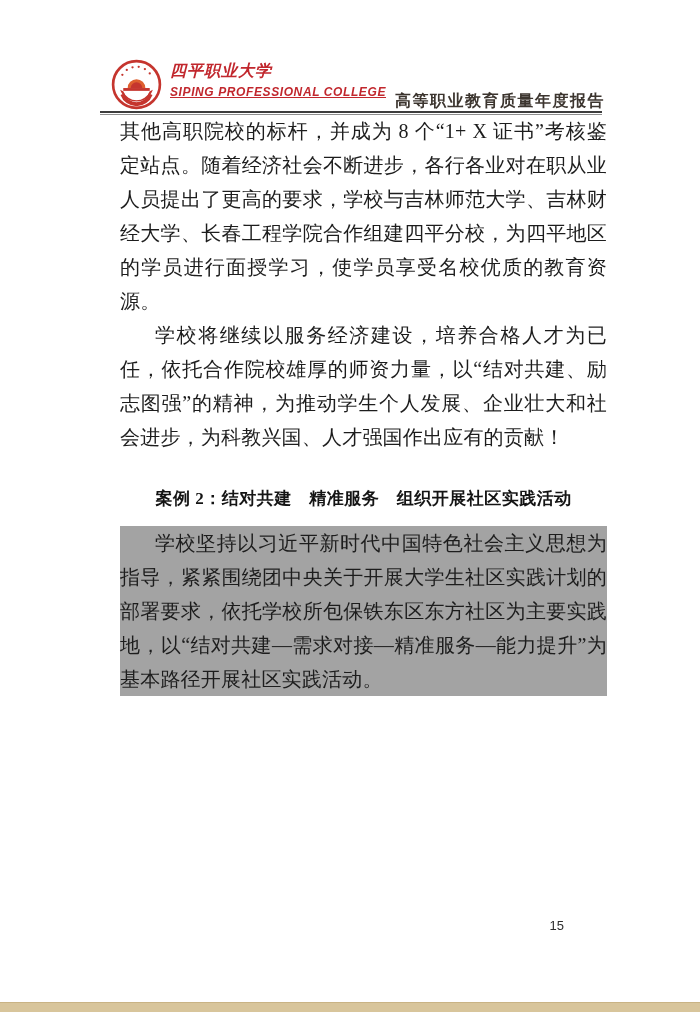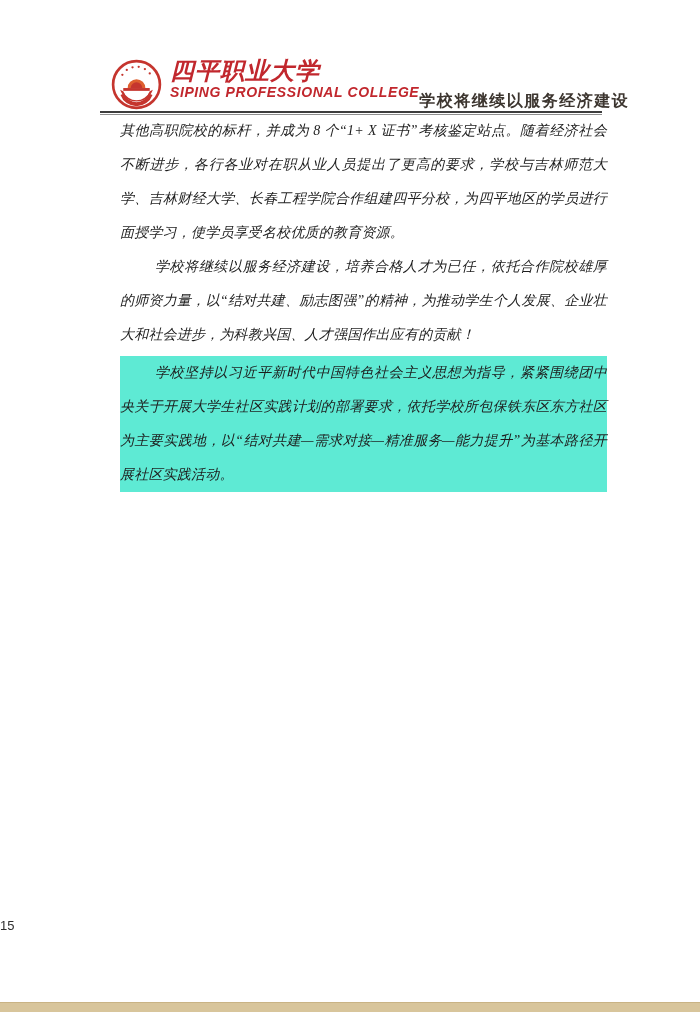--- a/index.html
+++ b/index.html
@@ -11,60 +11,61 @@
     font-family:"Liberation Serif","DejaVu Serif",serif;
   }
   
   .header{
     position:absolute;left:110px;top:56px;right:95px;height:56px;
     display:flex;align-items:flex-start;
   }
   .logo{width:53px;height:53px;flex:0 0 auto;margin-top:2px;}
   .brand{margin-left:7px;display:flex;flex-direction:column;}
   .brand-cn{
-    color:#c1272d;font-size:24px;font-weight:bold;line-height:30px;
+    color:#c1272d;font-size:16px;font-weight:bold;line-height:30px;
     letter-spacing:1px;font-style:italic;white-space:nowrap;
   }
   .brand-en{
-    color:#c1272d;font-size:14px;font-weight:bold;font-style:italic;
+    color:#c1272d;font-size:12px;font-weight:bold;font-style:italic;
     letter-spacing:0.6px;line-height:12px;white-space:nowrap;
     font-family:"Liberation Sans","DejaVu Sans",sans-serif;
+    text-decoration:underline;
   }
   .report-title{
     margin-left:auto;align-self:flex-end;
     font-size:16px;font-weight:bold;color:#3c352f;
     letter-spacing:1.5px;line-height:22px;white-space:nowrap;
   }
   .header-rule{
     position:absolute;left:100px;right:98px;top:111px;
     height:1px;
     border-top:2px solid #3d3d3d;
     border-bottom:1px solid #8f8f8f;
     background:transparent;
   }
   
   .content{
     position:absolute;left:120px;top:114px;width:487px;
   }
   .body-par{
-    margin:0;font-size:14px;line-height:34px;color:#1d1d1d;
-    text-align:justify;letter-spacing:0.2px;font-style:italic;
+    margin:0;font-size:20px;line-height:34px;color:#1d1d1d;
+    text-align:justify;letter-spacing:0.2px;
   }
   .indent{text-indent:35px;}
   .case-heading{
     margin:28px 0 0 0;font-size:17px;line-height:34px;font-weight:bold;
     color:#141414;text-align:center;letter-spacing:0.5px;
   }
   .highlight{
-    background:#5eead4;
-    margin-top:4px;
+    background:#a3a3a3;
+    margin-top:10px;
   }
   
   .page-number{
-    position:absolute;left:0;top:918px;width:564px;text-align:left;
+    position:absolute;left:0;top:918px;width:564px;text-align:right;
     font-size:13px;color:#2e2e2e;
     font-family:"Liberation Sans","DejaVu Sans",sans-serif;
   }
   .footer-strip{
     position:absolute;left:0;right:0;bottom:0;height:9px;
     background:#d8c59b;border-top:1px solid #c9b384;
   }
 </style>
 </head>
 <body>
@@ -90,28 +91,29 @@
         <rect x="15" y="34" width="30" height="3.2" fill="#c5352e"></rect>
 
         <path d="M11.5 36 a19.5 19.5 0 0 0 37 0 l-3.5 1.5 a16 16 0 0 1 -30 0 z" fill="#c5352e"></path>
         <path d="M14 41 a17 17 0 0 0 32 0" fill="none" stroke="#c5352e" stroke-width="4.5"></path>
       </svg>
     </div>
     <div class="brand">
       <div class="brand-cn">四平职业大学</div>
       <div class="brand-en">SIPING PROFESSIONAL COLLEGE</div>
     </div>
-    <div class="report-title">学校将继续以服务经济建设</div>
+    <div class="report-title">高等职业教育质量年度报告</div>
   </div>
 
   <div class="header-rule"></div>
 
   <div class="content">
     <p class="body-par">其他高职院校的标杆，并成为 8 个“1+ X 证书”考核鉴定站点。随着经济社会不断进步，各行各业对在职从业人员提出了更高的要求，学校与吉林师范大学、吉林财经大学、长春工程学院合作组建四平分校，为四平地区的学员进行面授学习，使学员享受名校优质的教育资源。</p>
     <p class="body-par indent">学校将继续以服务经济建设，培养合格人才为已任，依托合作院校雄厚的师资力量，以“结对共建、励志图强”的精神，为推动学生个人发展、企业壮大和社会进步，为科教兴国、人才强国作出应有的贡献！</p>
+    <h3 class="case-heading">案例 2：结对共建　精准服务　组织开展社区实践活动</h3>
     <div class="highlight">
       <p class="body-par indent">学校坚持以习近平新时代中国特色社会主义思想为指导，紧紧围绕团中央关于开展大学生社区实践计划的部署要求，依托学校所包保铁东区东方社区为主要实践地，以“结对共建—需求对接—精准服务—能力提升”为基本路径开展社区实践活动。</p>
     </div>
   </div>
 
   <div class="page-number">15</div>
 
   <div class="footer-strip"></div>
 
 </div>

